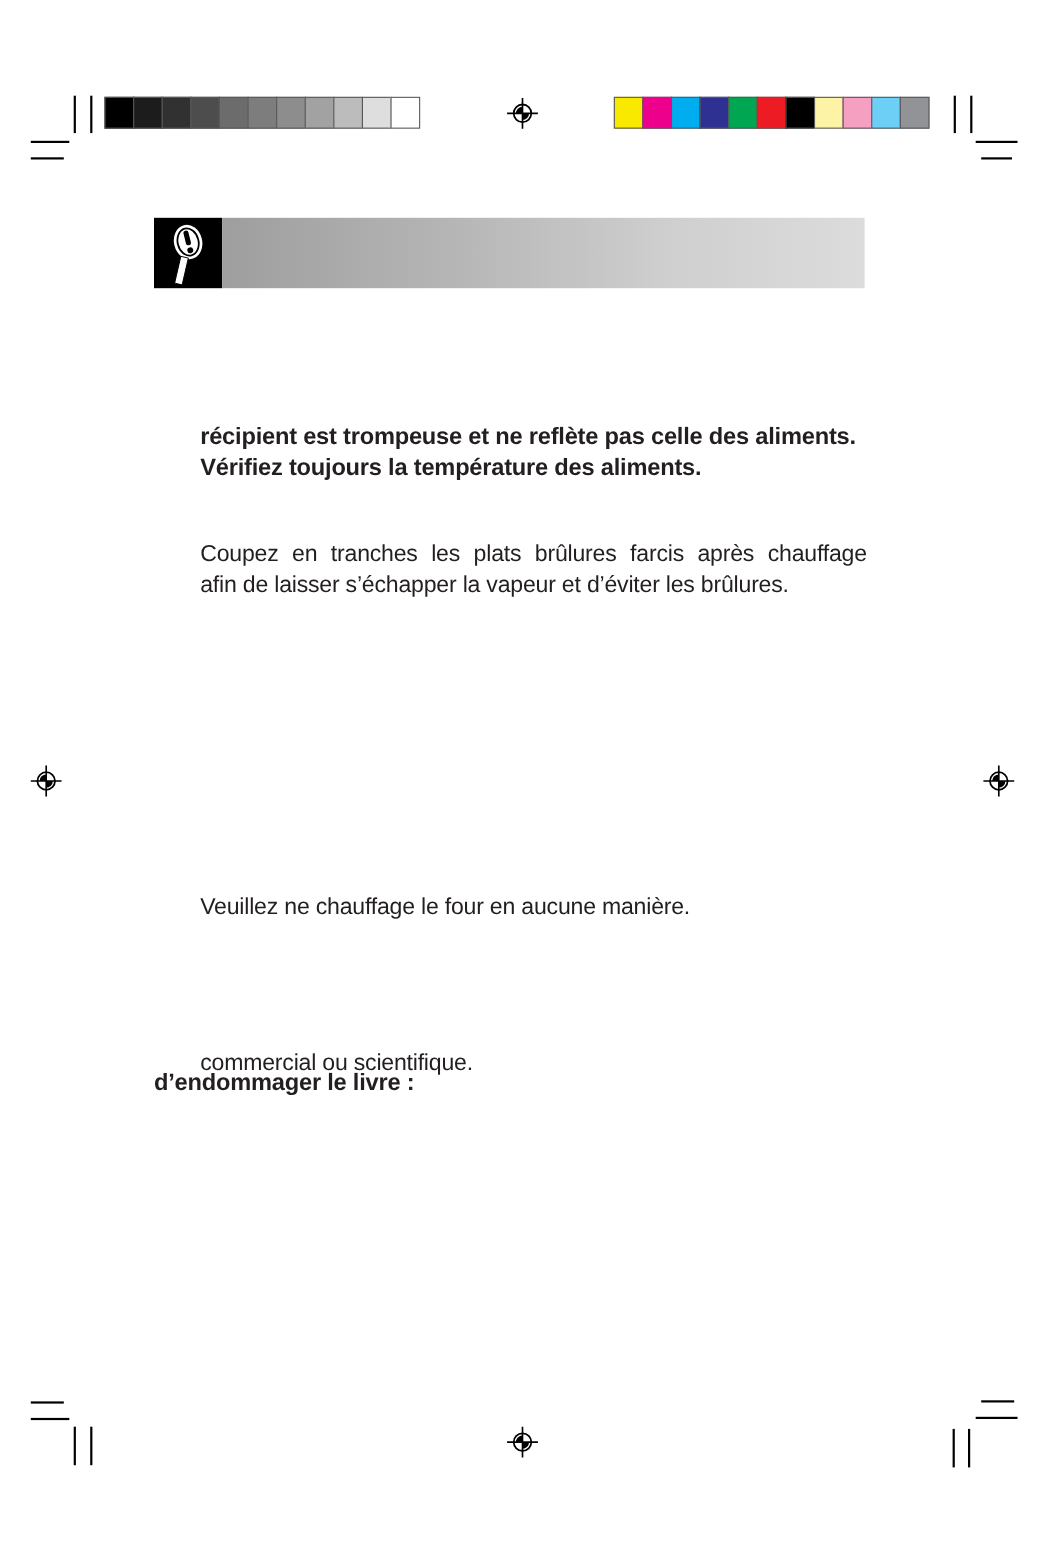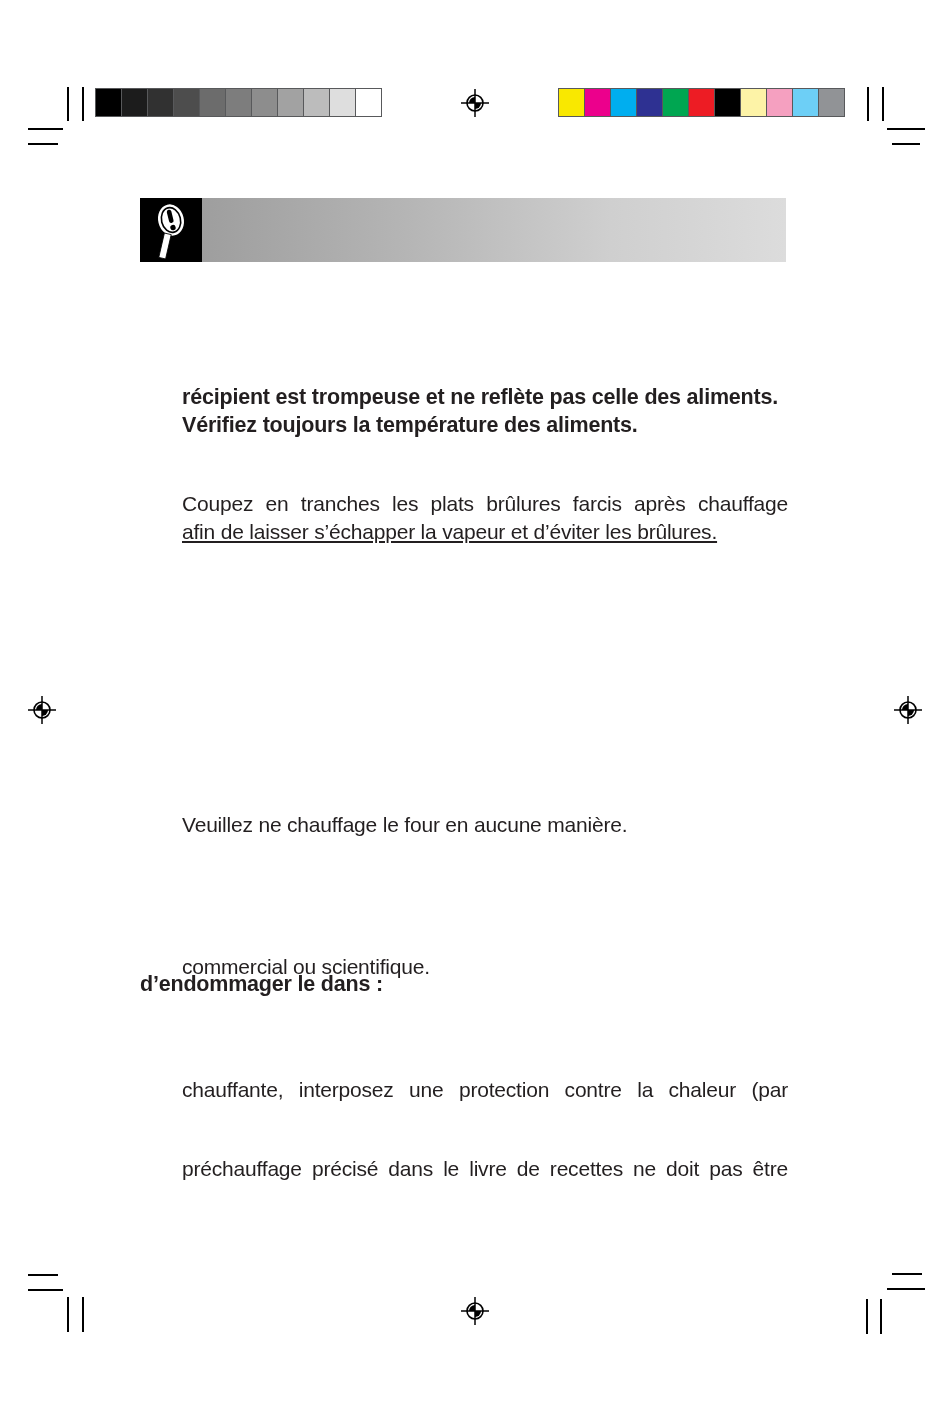--- a/index.html
+++ b/index.html
@@ -152,25 +152,23 @@
         <rect x="21.5" y="35.5" width="7" height="25" fill="#ffffff" stroke="#000000" stroke-width="0.8"></rect>
       </g>
     </svg>
   </div>
   <div class="abs banner"></div>
 
   <div class="abs tline bold" style="top:411px;">Vérifiez toujours la température des aliments.</div>
   <div class="abs tline bold" style="top:383px;">récipient est trompeuse et ne reflète pas celle des aliments.</div>
 
   <div class="abs tline stretch" style="top:490px;">Coupez en tranches les plats brûlures farcis après chauffage</div>
-  <div class="abs tline" style="top:518px;text-decoration:underline;">afin de laisser s’échapper la vapeur et d’éviter les brûlures.</div>
+  <div class="abs tline" style="top:518px;">afin de laisser s’échapper la vapeur et d’éviter les brûlures.</div>
 
   <div class="abs tline" style="top:811px;">Veuillez ne chauffage le four en aucune manière.</div>
 
   <div class="abs tline" style="top:917px;margin-top:36px;">commercial ou scientifique.</div>
 
-  <div class="abs tline bold" style="left:140px; top:970px;">d’endommager le dans :</div>
+  <div class="abs tline bold" style="left:140px; top:970px;">d’endommager le livre :</div>
 
-  <div class="abs tline stretch" style="top:1076px;">chauffante, interposez une protection contre la chaleur (par</div>
 
-  <div class="abs tline stretch" style="top:1155px;">préchauffage précisé dans le livre de recettes ne doit pas être</div>
 
 </div>
 
 </body></html>

